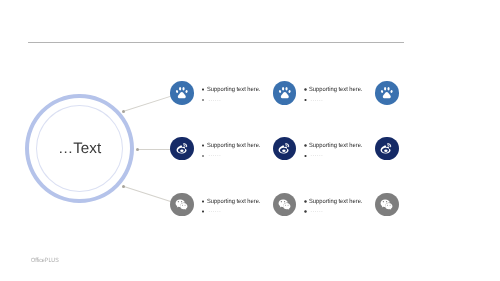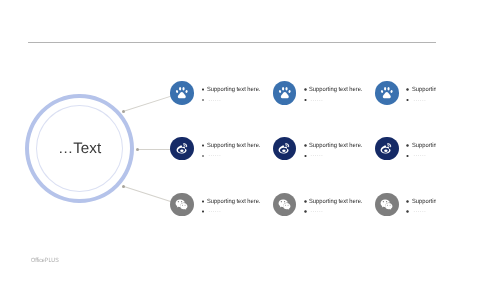--- a/index.html
+++ b/index.html
@@ -1,19 +1,19 @@
 <!DOCTYPE html>
 <html><head>
 <meta charset="utf-8">
 <style>
   html,body{margin:0;padding:0;}
   body{width:500px;height:281px;background:#ffffff;overflow:hidden;
        font-family:"Liberation Sans",sans-serif;
        -webkit-font-smoothing:antialiased;text-rendering:geometricPrecision;}
-  .slide{position:relative;width:404px;height:281px;background:#fff;overflow:hidden;padding-left:32px;}
+  .slide{position:relative;width:404px;height:281px;background:#fff;overflow:hidden;}
   .rule{position:absolute;left:27.5px;top:42.3px;width:445px;height:1px;background:#b4b4b4;}
 
   
   .hub{position:absolute;left:25.3px;top:94.2px;width:108.6px;height:109.2px;border-radius:50%;
        border:4.2px solid #b5c3ea;box-sizing:border-box;}
   .hub-inner{position:absolute;left:36.3px;top:105.2px;width:87.1px;height:87.3px;border-radius:50%;
        border:0.7px solid #dbe0f3;box-sizing:border-box;}
   .hub-text{position:absolute;left:25.3px;top:93.6px;width:108.6px;height:109.2px;
        display:flex;align-items:center;justify-content:center;
        font-size:15.2px;color:#3a3a3a;transform:translateZ(0);}

